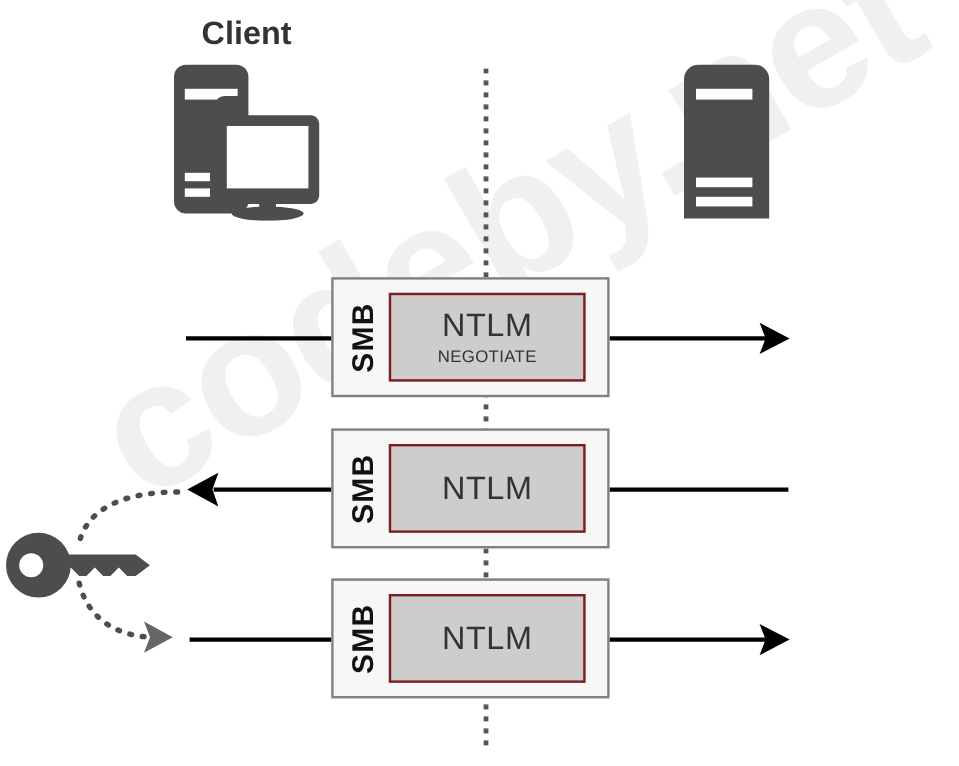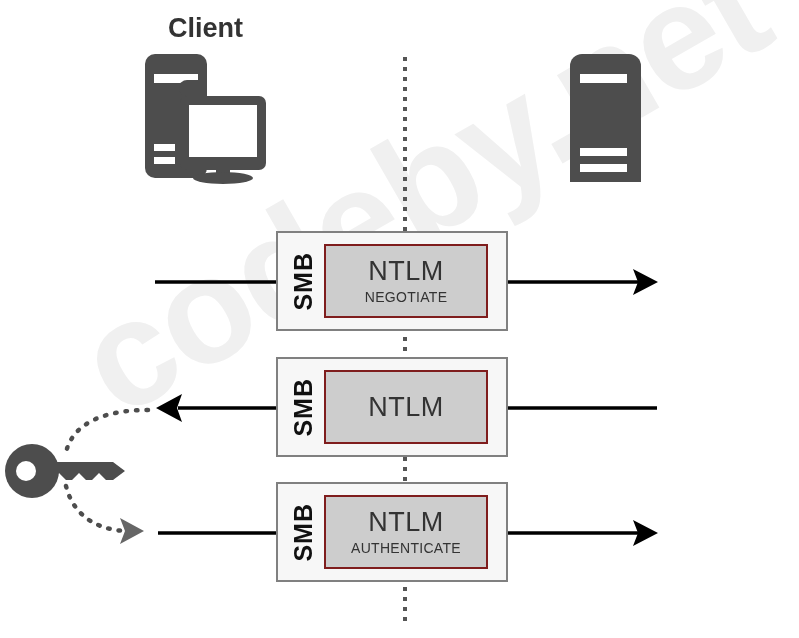--- a/index.html
+++ b/index.html
@@ -181,21 +181,20 @@
   <svg class="arrow-svg" style="left:150px; top:513px;" width="516" height="40" viewBox="0 0 516 40">
     <line x1="8" y1="20" x2="132" y2="20" stroke="#000000" stroke-width="3.5"></line>
     <line x1="356" y1="20" x2="492" y2="20" stroke="#000000" stroke-width="3.5"></line>
     <path d="M508,20 l-25,-13 l5,13 l-5,13 z" fill="#000000"></path>
   </svg>
 
   <div class="smb-box" style="left:276px; top:482px; width:232px; height:100px;">
     <span class="smb-label">SMB</span>
     <span class="ntlm-box">
       <span class="ntlm-title">NTLM</span>
-      <span class="ntlm-sub">AUTHENTICATE</span>
     </span>
   </div>
 
   <svg class="arrow-svg" style="left:40px; top:390px; z-index:2;" width="140" height="160" viewBox="0 0 140 160">
     <path d="M108,20 C70,20 34,30 26,62" fill="none" stroke="#4d4d4d" stroke-width="4.5" stroke-linecap="round" stroke-dasharray="1.5 9"></path>
     <path d="M26,96 C34,128 60,140 86,141" fill="none" stroke="#4d4d4d" stroke-width="4.5" stroke-linecap="round" stroke-dasharray="1.5 9"></path>
     <path d="M104,141 l-24,-13 l5,13 l-5,13 z" fill="#666666"></path>
   </svg>
 
 </div>

